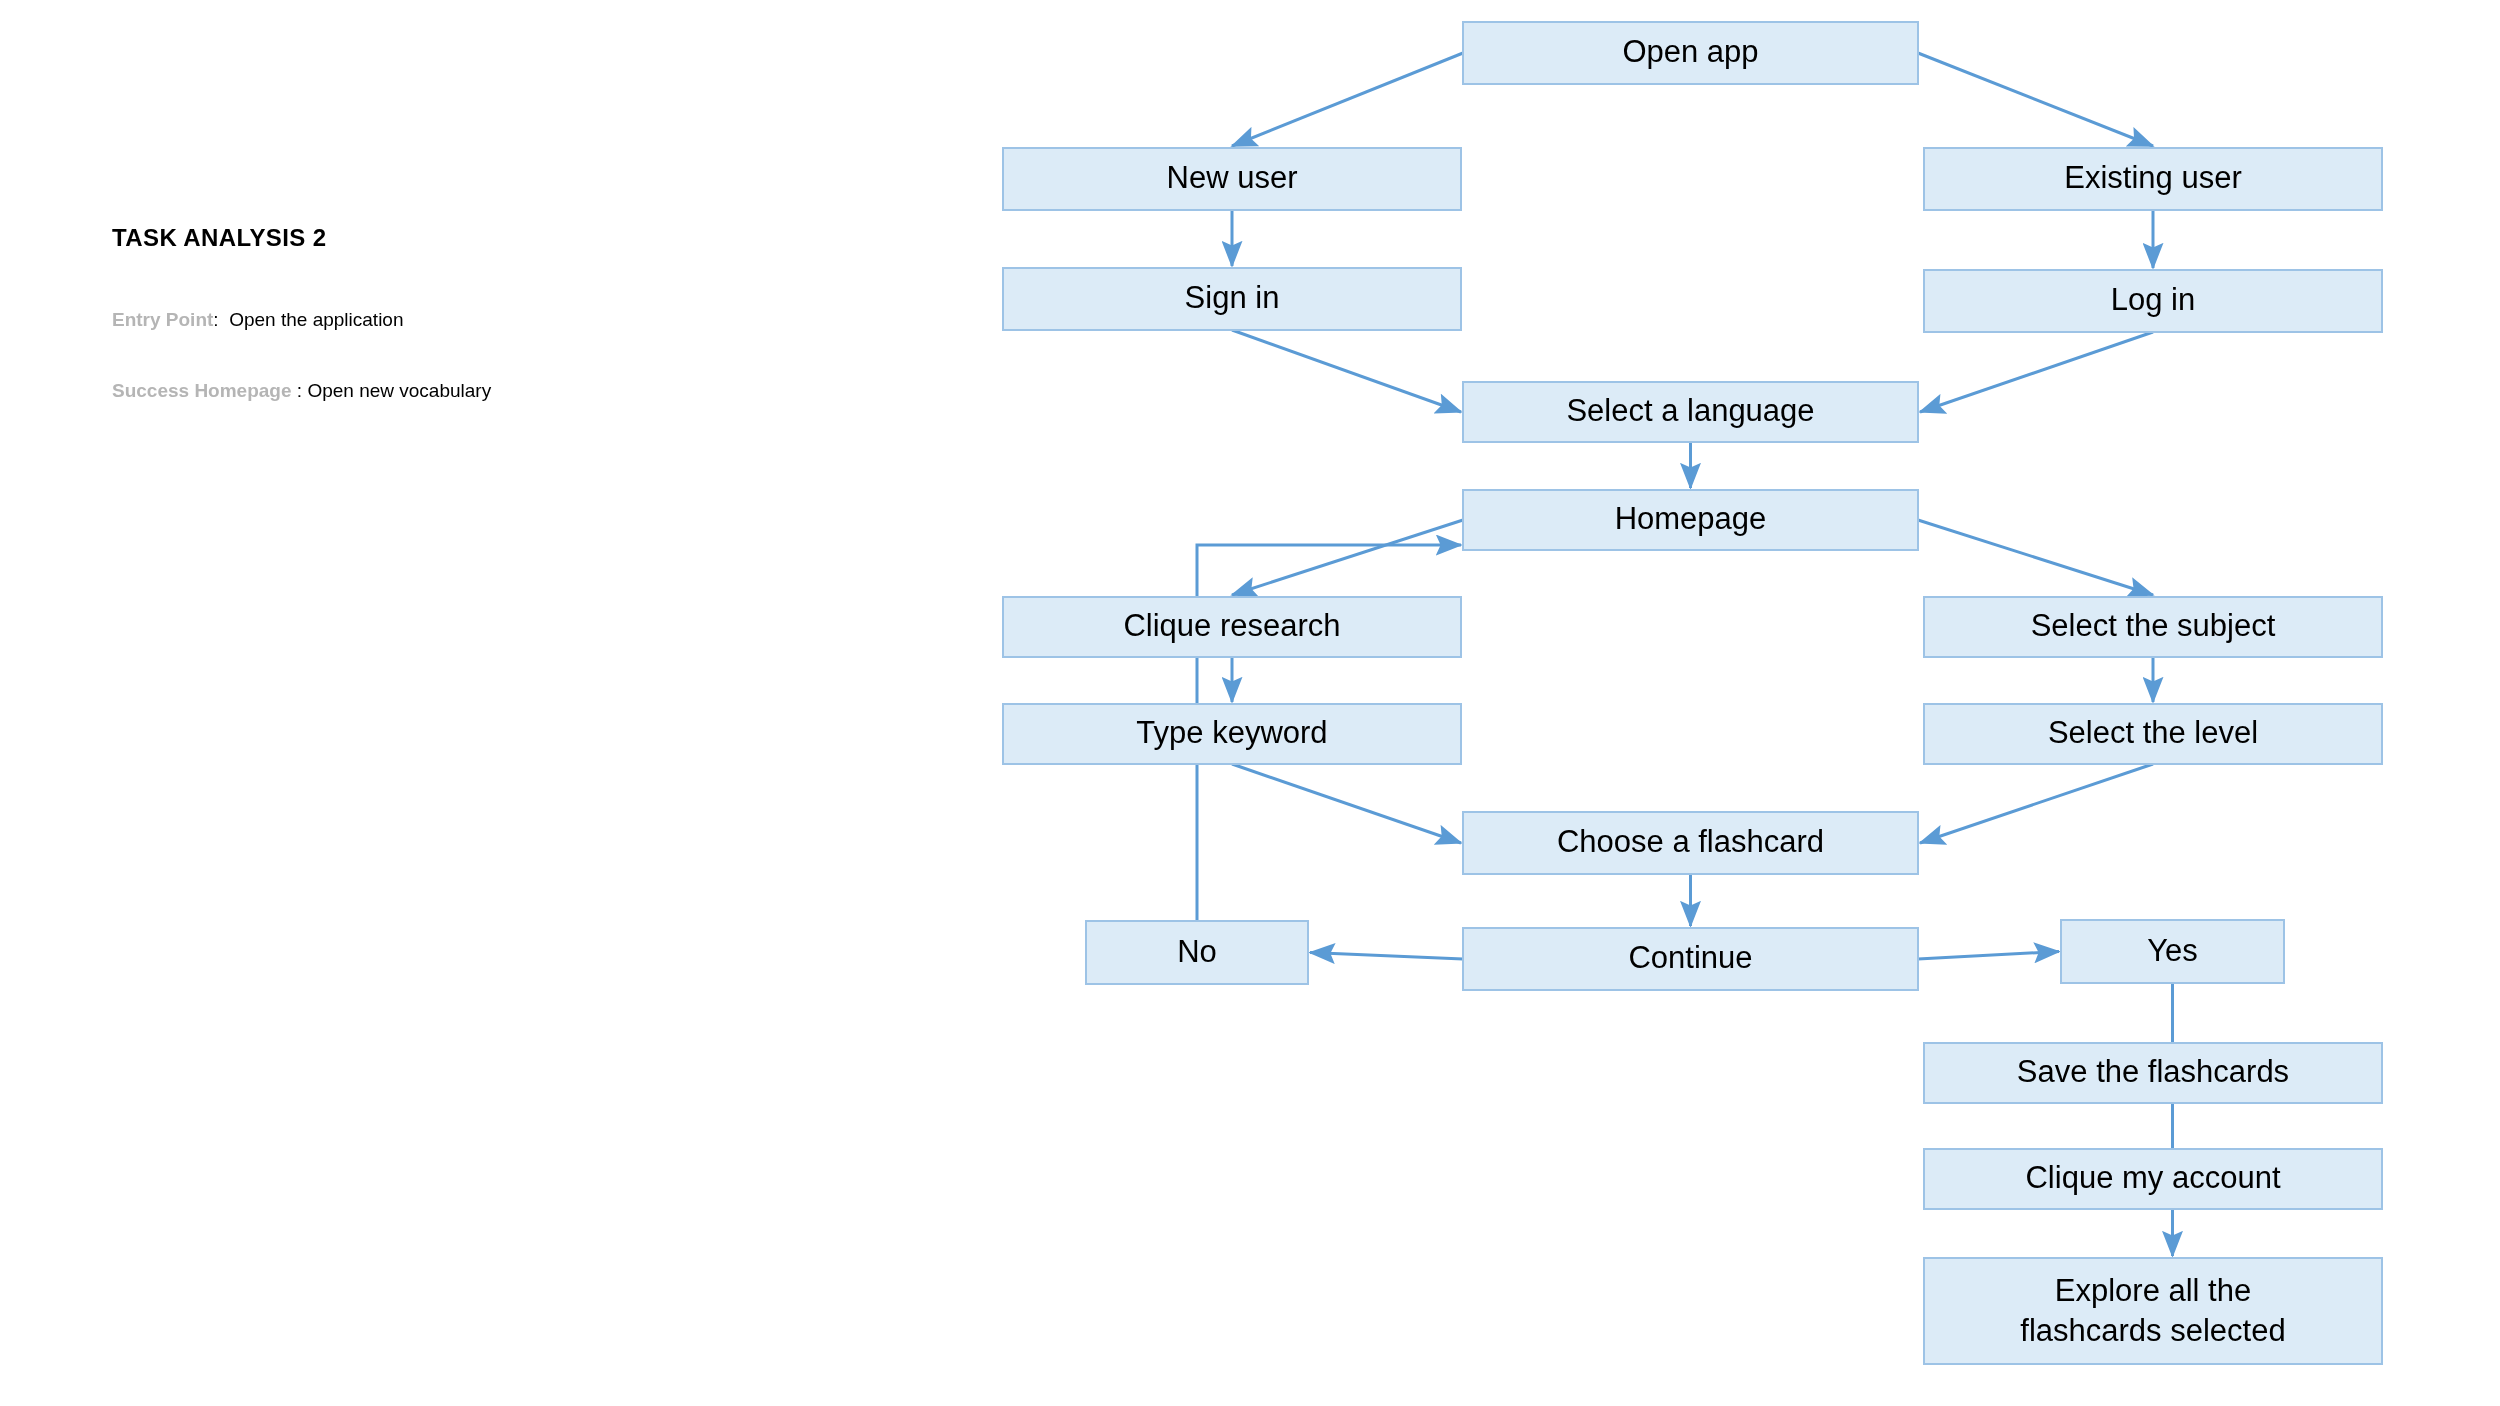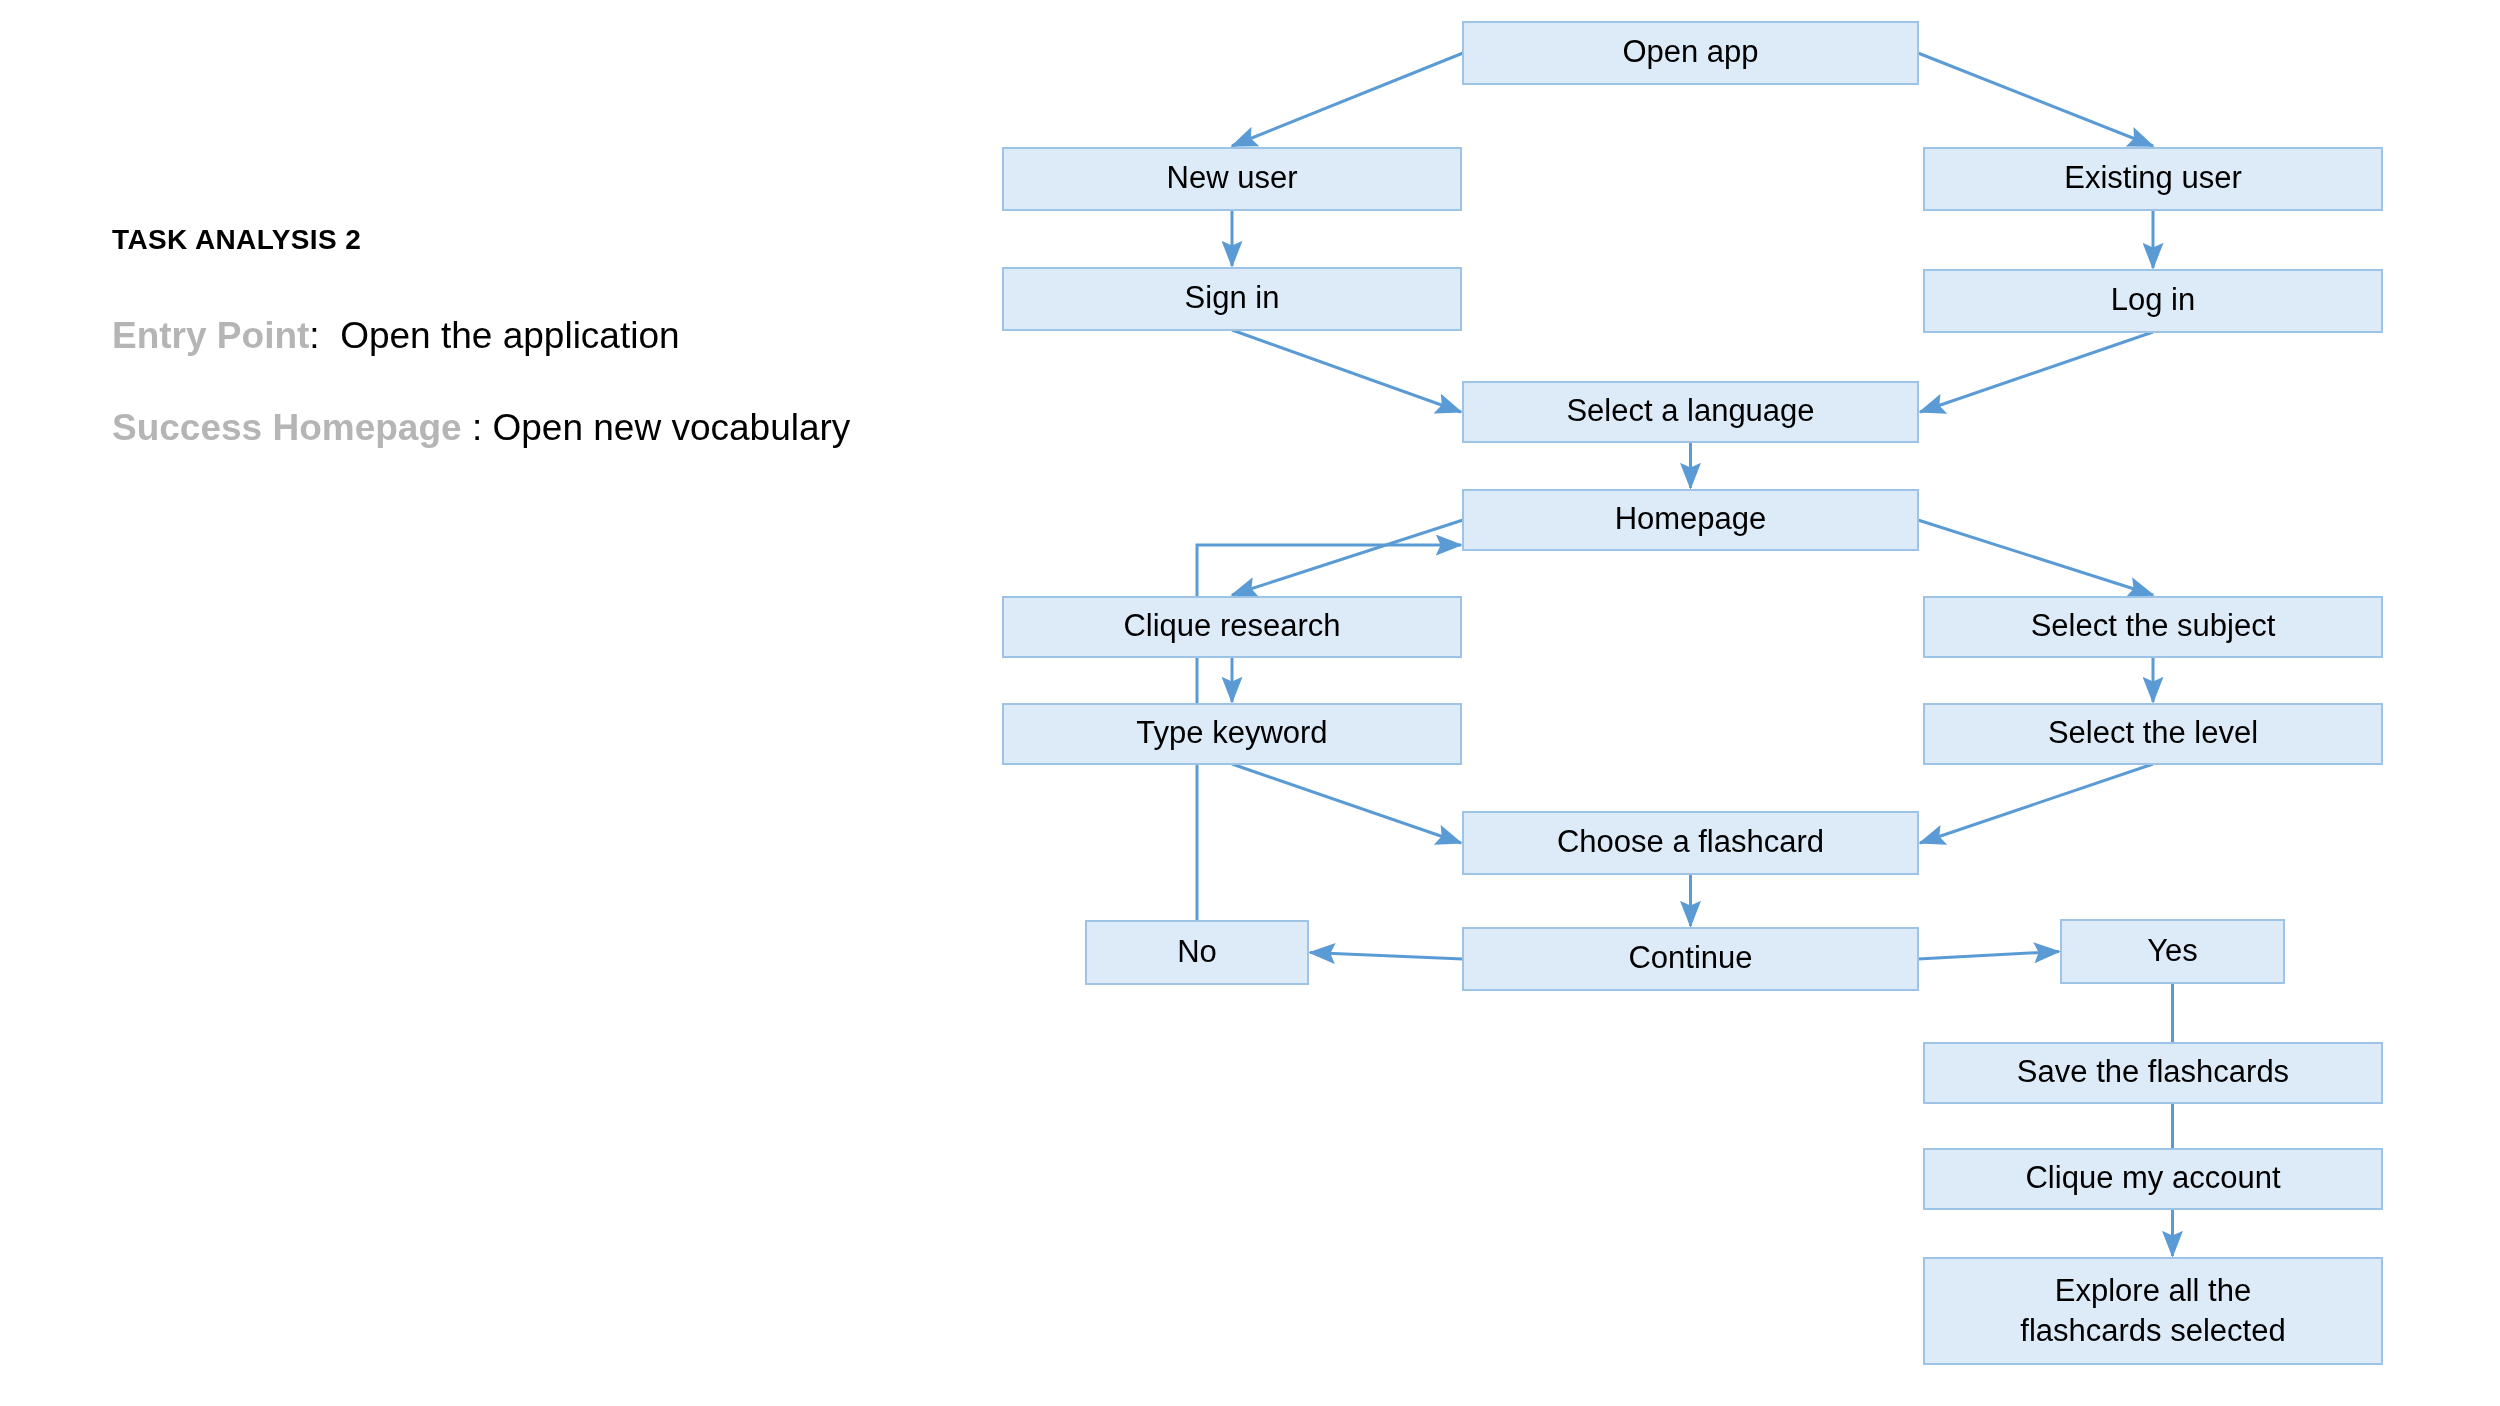--- a/index.html
+++ b/index.html
@@ -17,29 +17,29 @@
   }
 
   
   #info-panel {
     position: absolute;
     left: 112px;
     top: 225px;
     width: 760px;
   }
   #panel-title {
-    font-size: 28px;
+    font-size: 24px;
     font-weight: bold;
     color: #000000;
     letter-spacing: 0.4px;
     margin: 0 0 58px 0;
     line-height: 1.1;
   }
   .info-row {
-    font-size: 37px;
+    font-size: 19px;
     color: #000000;
     margin-bottom: 48px;
     line-height: 1.2;
     white-space: nowrap;
   }
   .info-label {
     font-weight: bold;
     color: #b5b5b5;
   }
   .info-sep {

